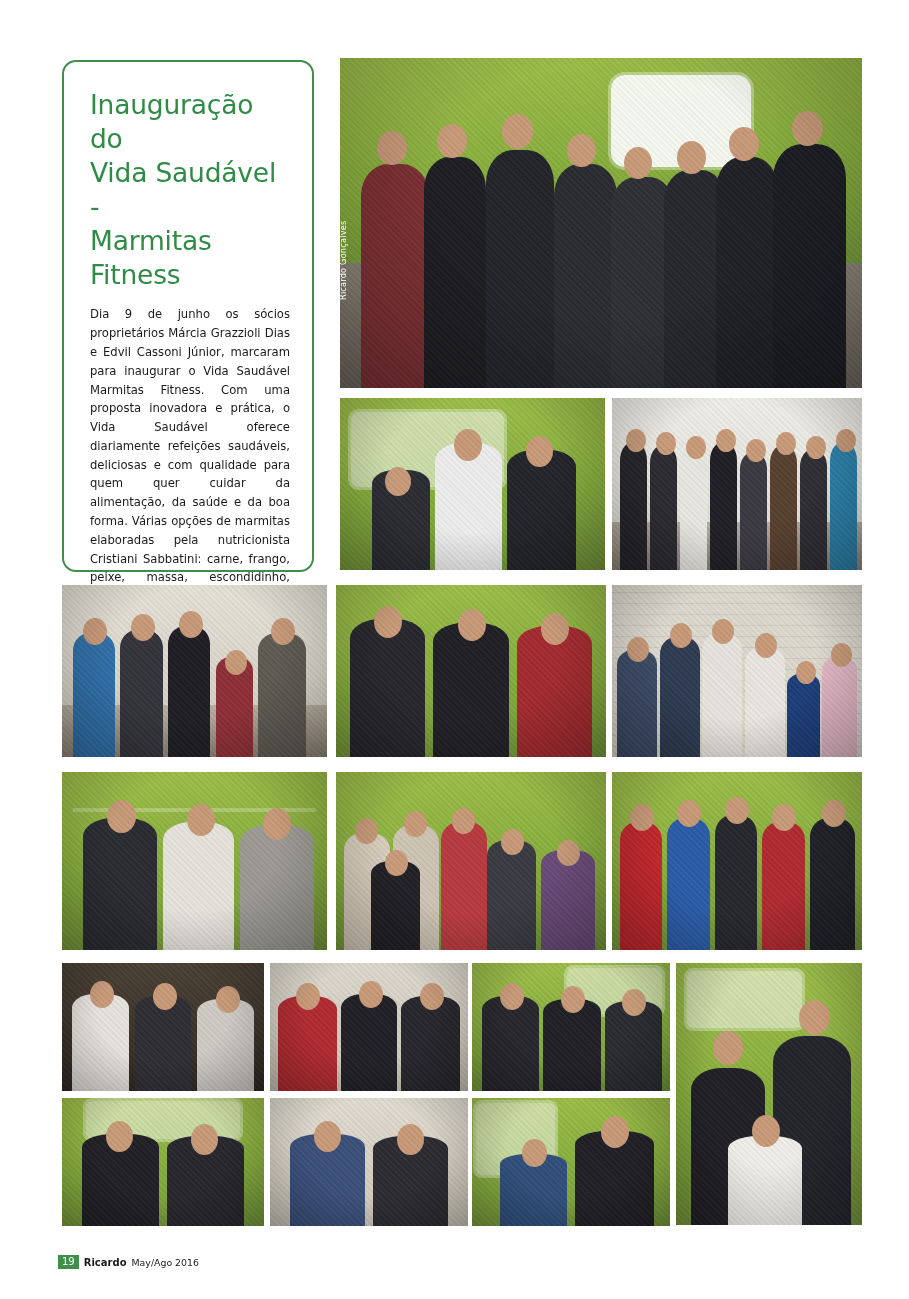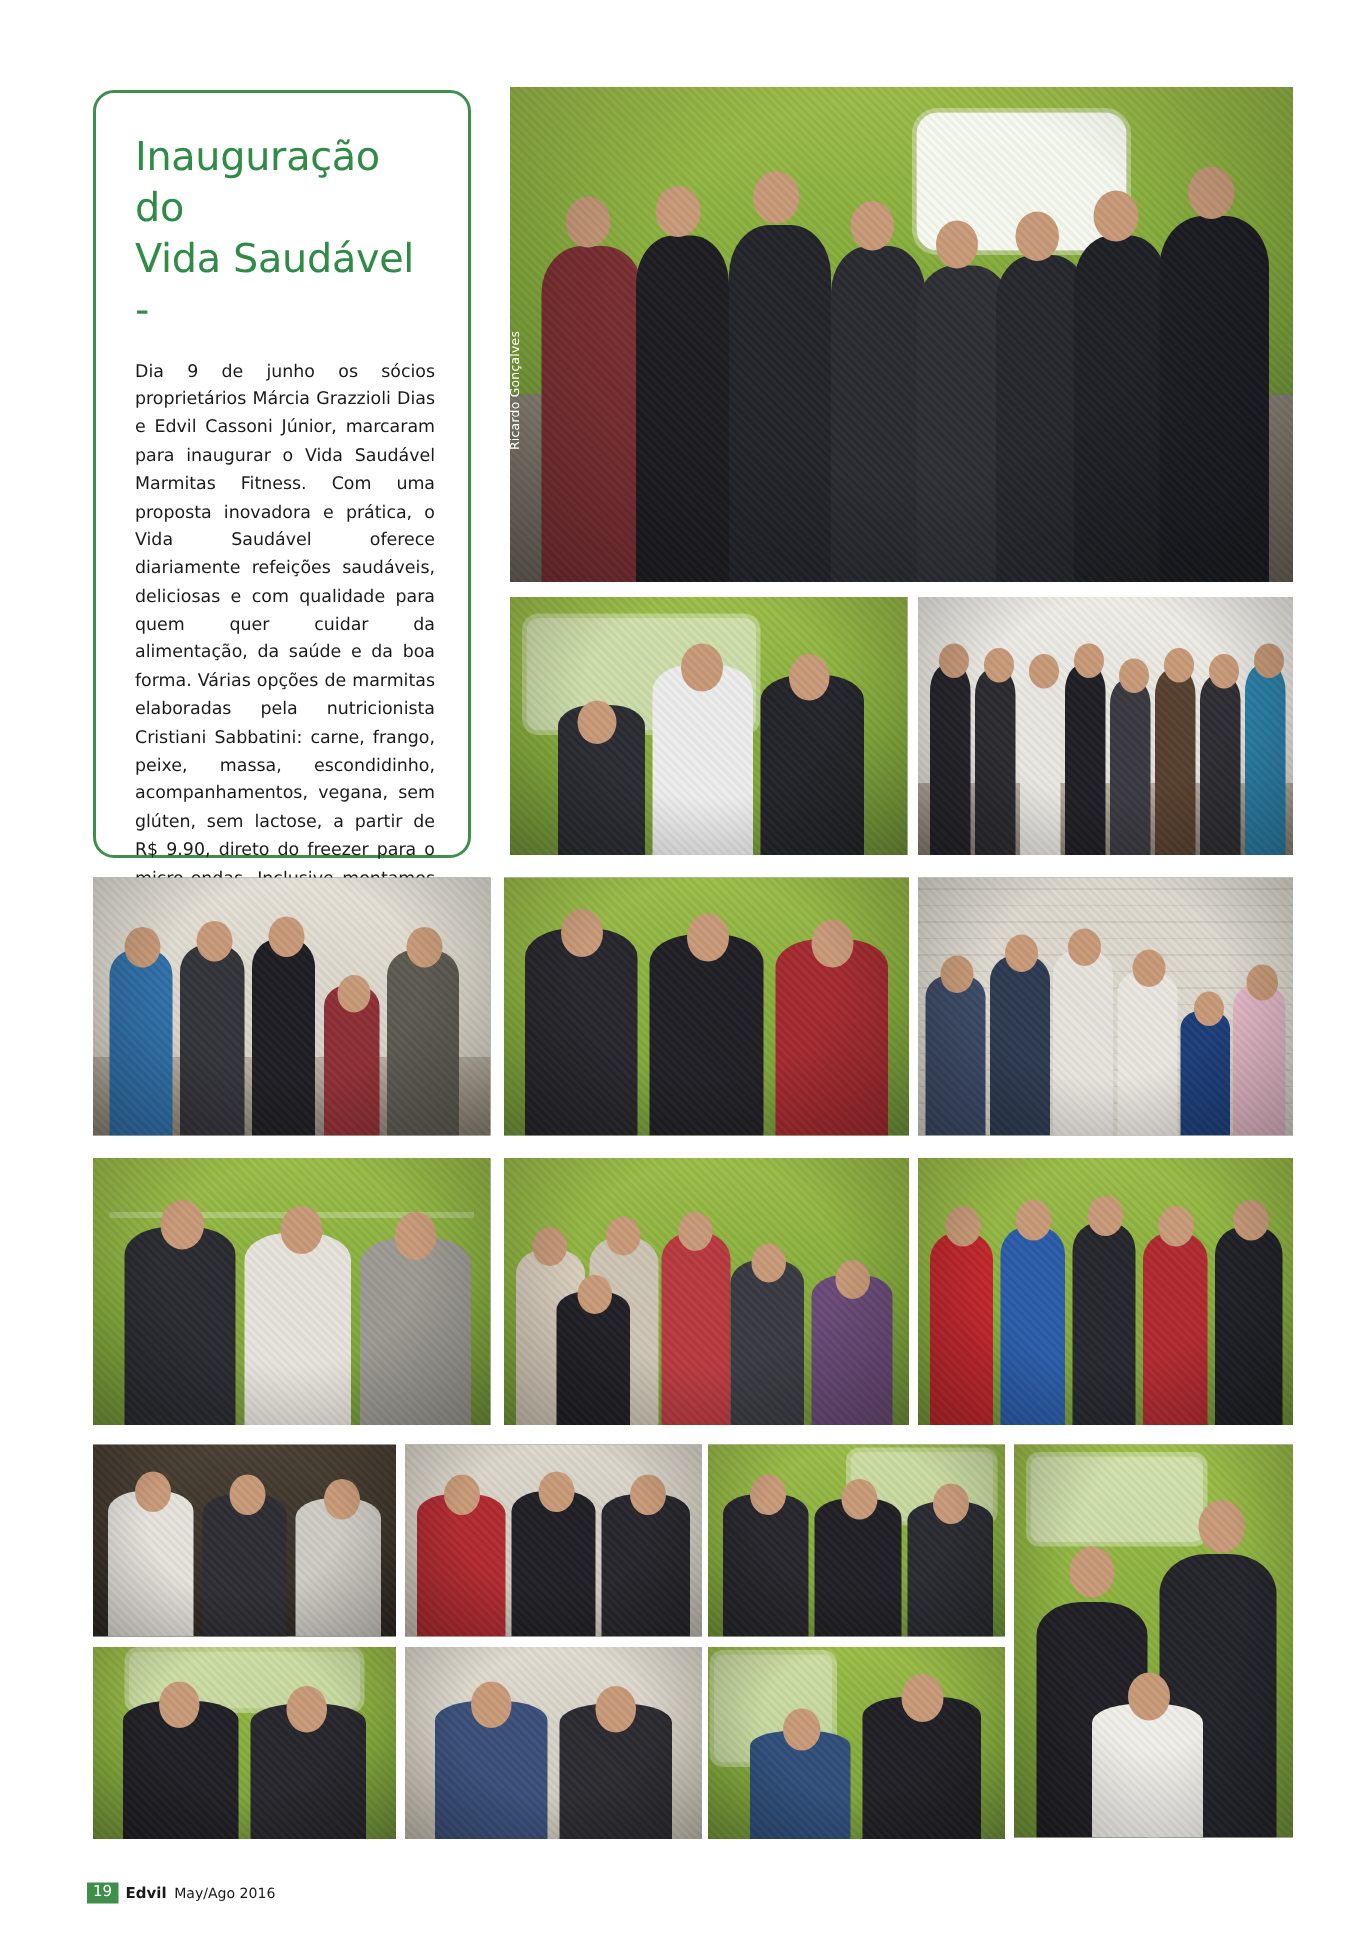--- a/index.html
+++ b/index.html
@@ -165,20 +165,21 @@
 </style>
 </head>
 <body>
 
 <div class="page">
 
   <div class="text-box">
     <h1 class="headline">
       <span>Inauguração do</span><br>
       <span>Vida Saudável -</span><br>
+      <span>Marmitas Fitness</span>
     </h1>
     <p class="body-copy">Dia 9 de junho os sócios proprietários Márcia Grazzioli Dias e Edvil Cassoni Júnior, marcaram para inaugurar o Vida Saudável Marmitas Fitness. Com uma proposta inovadora e prática, o Vida Saudável oferece diariamente refeições saudáveis, deliciosas e com qualidade para quem quer cuidar da alimentação, da saúde e da boa forma. Várias opções de marmitas elaboradas pela nutricionista Cristiani Sabbatini: carne, frango, peixe, massa, escondidinho, acompanhamentos, vegana, sem glúten, sem lactose, a partir de R$ 9.90, direto do freezer para o micro-ondas. Inclusive montamos marmitas receitada pelo seu nutricionista.</p>
   </div>
 
   <div class="photo" style="left:340px;top:58px;width:522px;height:330px;">
     <div class="inner">
       <div class="scene">
         <div class="wall green"></div>
         <div class="floor"></div>
         <div class="logo-badge" style="left:52%;top:5%;width:140px;height:92px;border-radius:14px;background:rgba(255,255,255,.92);"></div>
@@ -472,17 +473,17 @@
       <div class="person" style="left:52%;width:40%;height:74%;background:#1f1f25;"></div>
       <div class="head" style="left:65%;top:14%;width:28px;height:32px;"></div>
       <div class="grain"></div>
           <div class="vig"></div>
     </div>
       </div>
   </div>
 
   <div class="footer">
     <span class="folio">19</span>
-    <span class="footer-brand">Edvil</span>
+    <span class="footer-brand">Ricardo</span>
     <span class="footer-issue">May/Ago 2016</span>
   </div>
 
 </div>
 
 </body></html>

